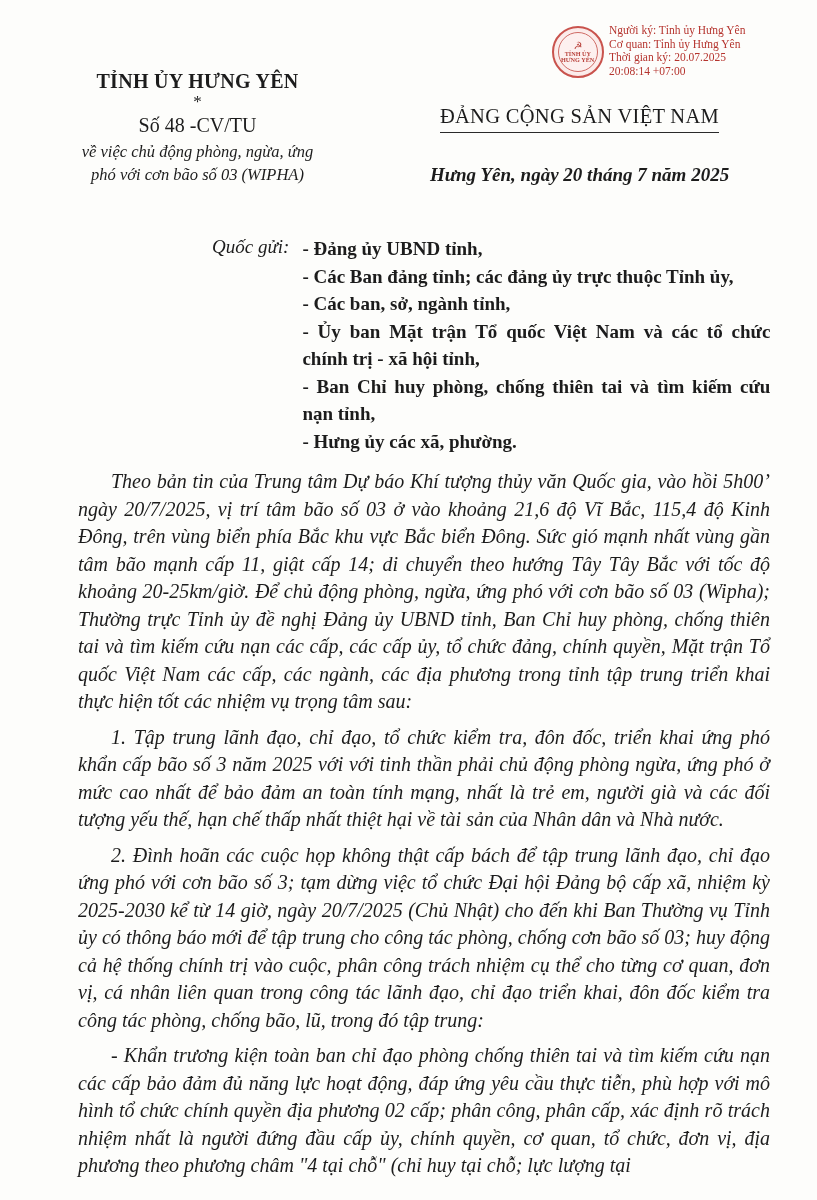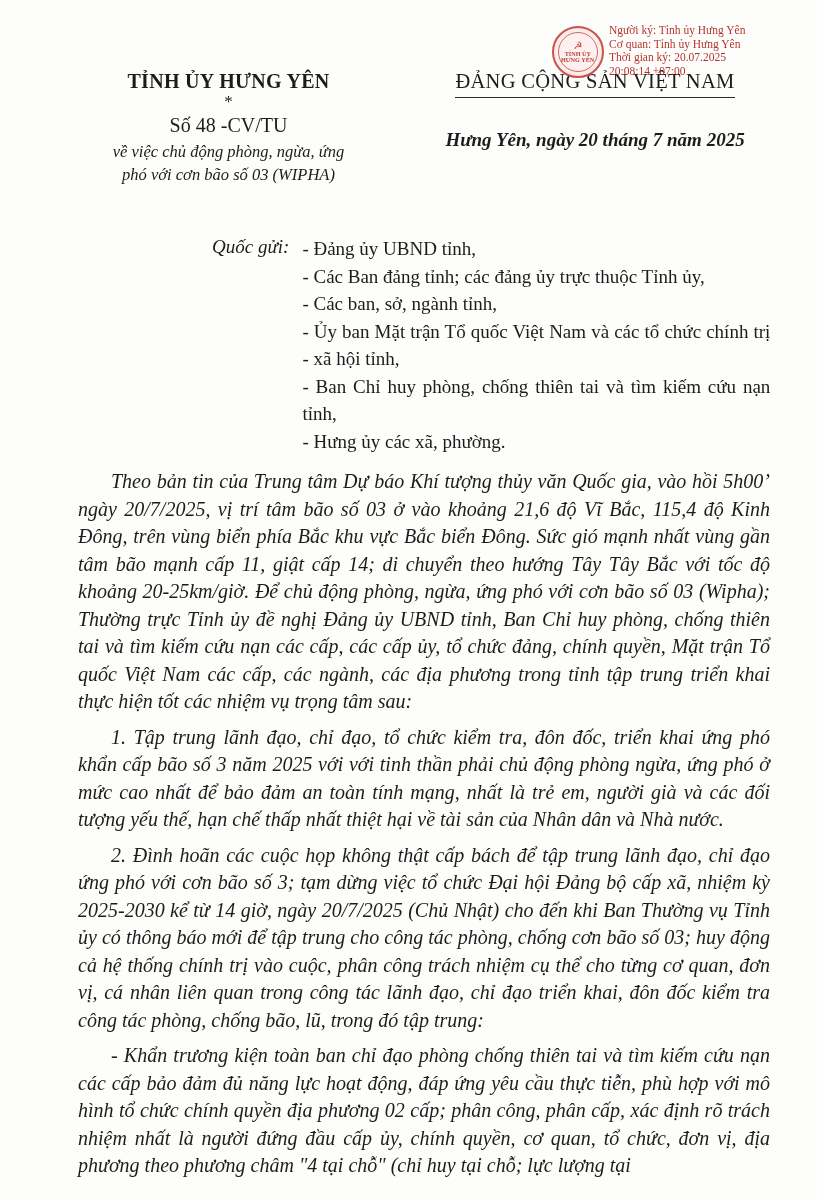--- a/index.html
+++ b/index.html
@@ -49,21 +49,22 @@
     margin-left: 5px;
     color: #b5342e;
     font-size: 11.5px;
     line-height: 13.5px;
     white-space: nowrap;
   }
 
   
   .header {
     display: flex;
-    padding: 70px 28px 0 56px;
+    padding: 70px 28px 0 25px;
+    align-items: flex-end;
   }
   .header-left {
     flex: 0 0 345px;
     text-align: center;
   }
   .org-name { font-size: 20px; font-weight: bold; letter-spacing: .3px; }
   .star-separator { font-size: 17px; line-height: 16px; margin-top: 1px; }
   .doc-number { font-size: 20px; margin-top: 4px; }
   .doc-subject {
     font-style: italic;
@@ -96,21 +97,21 @@
     display: flex;
     margin: 49px 0 0 212px;
   }
   .salutation {
     font-style: italic;
     font-size: 19px;
     flex: 0 0 auto;
     margin-right: 13px;
     padding-top: 1px;
   }
-  .recipient-list { width: 468px; }
+  .recipient-list { width: 468px; font-weight: bold; }
   .recipient-item {
     font-size: 19px;
     line-height: 27.5px;
     text-align: justify;
   }
 
   
   .body-text {
     margin: 13px 47px 0 78px;
   }

